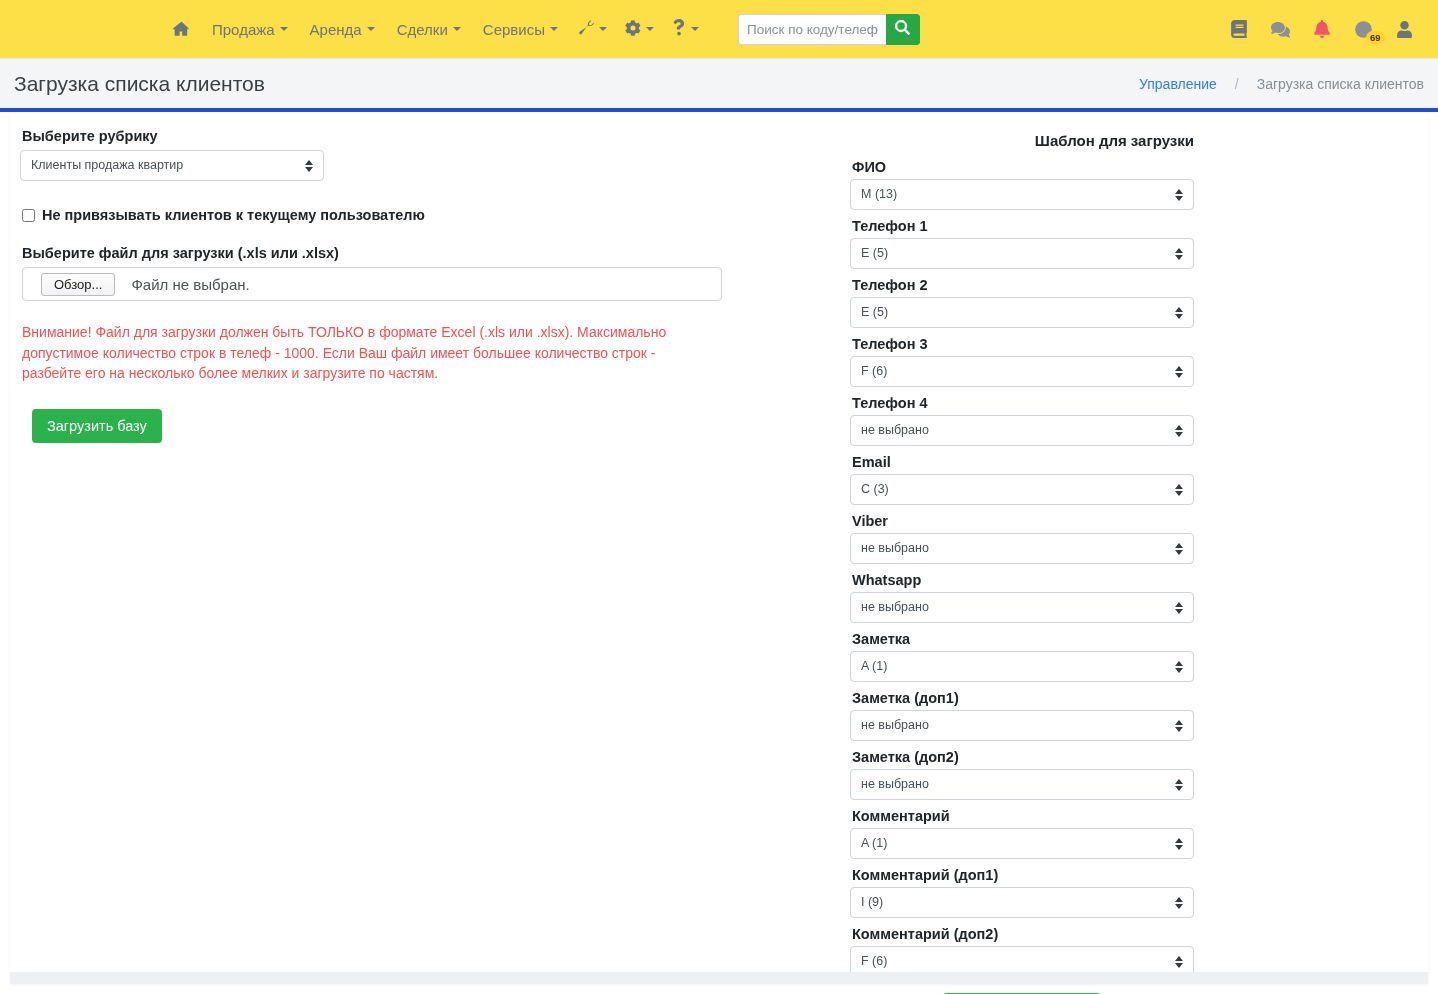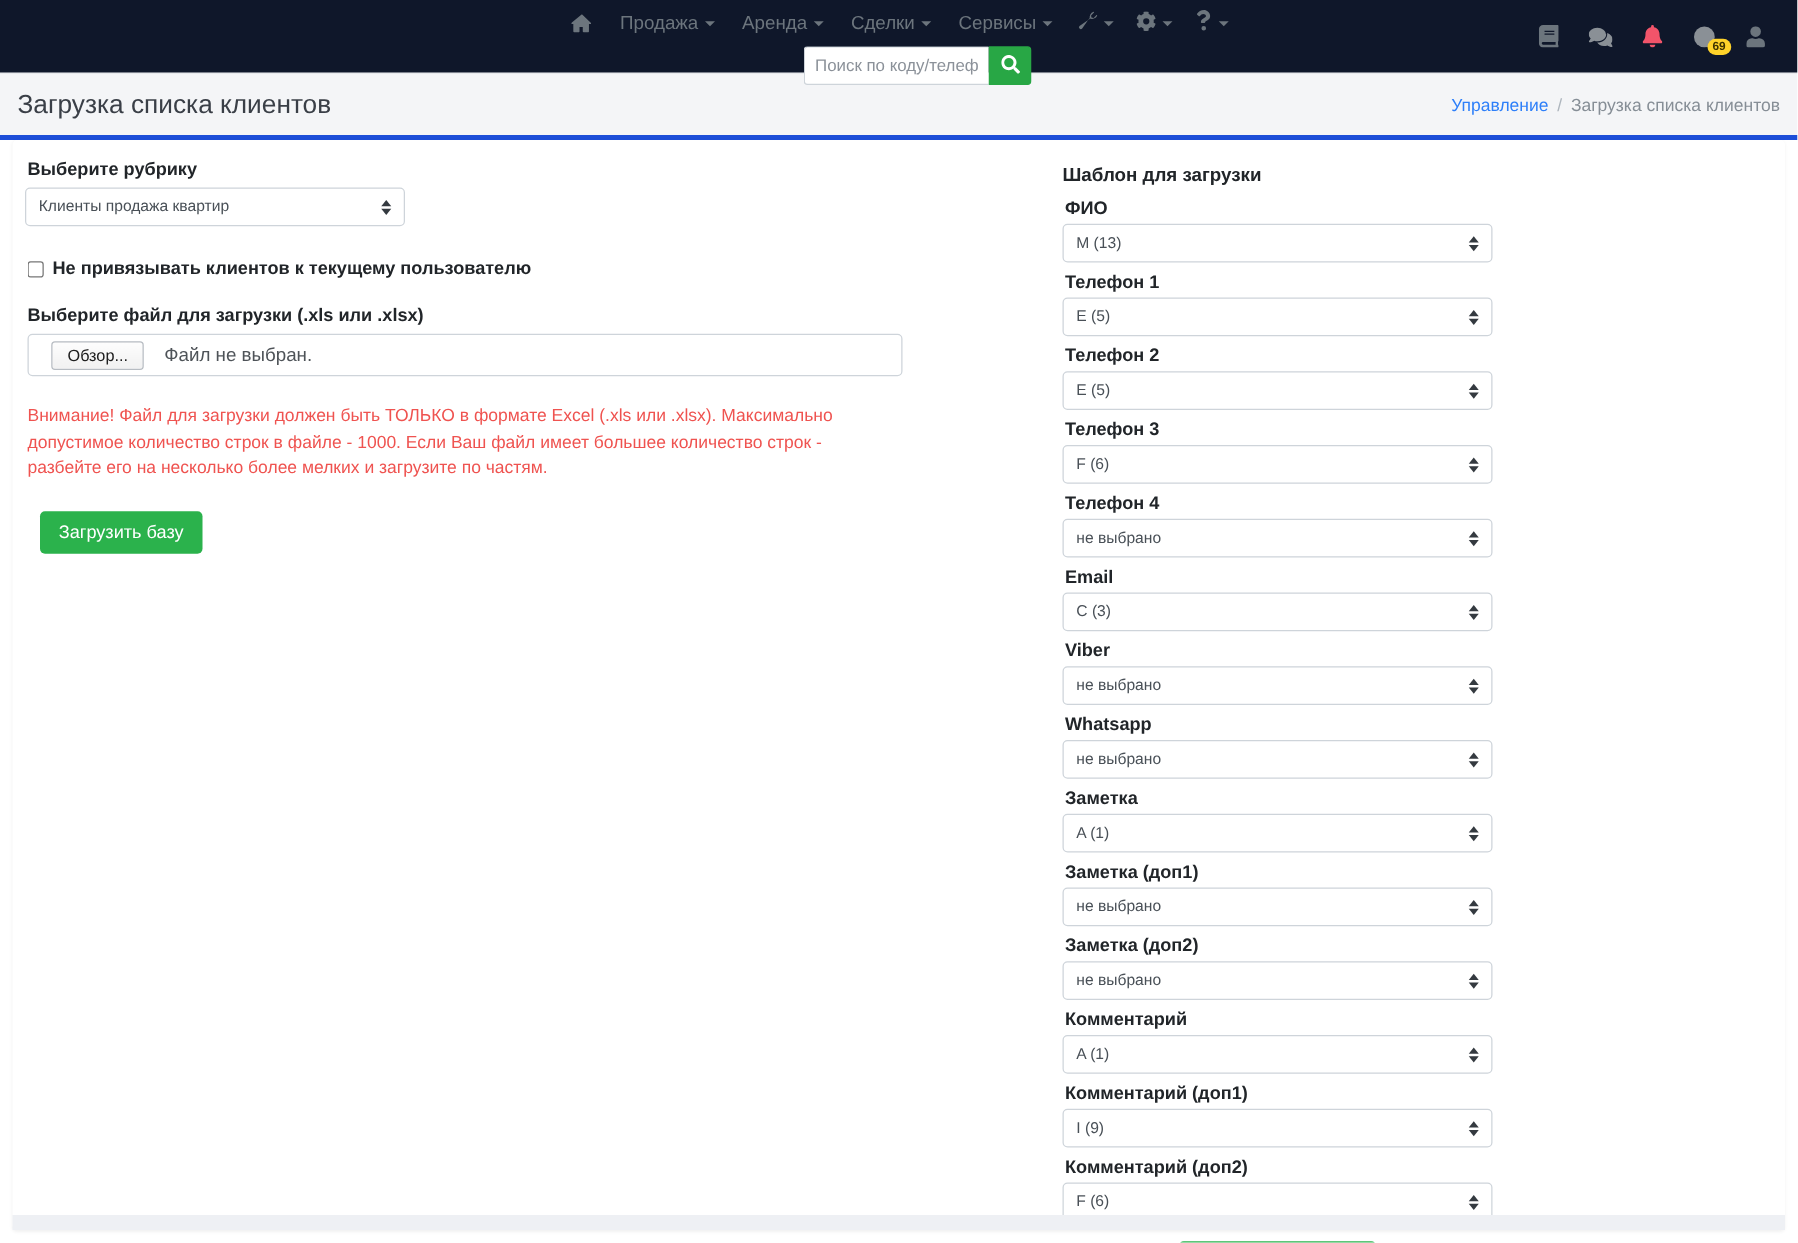--- a/index.html
+++ b/index.html
@@ -8,26 +8,25 @@
     margin: 0; padding: 0;
     width: 1438px; height: 994px;
     background: #ffffff;
     font-family: "Liberation Sans", "DejaVu Sans", sans-serif;
     overflow: hidden;
   }
 
   
   .navbar {
     height: 58px;
-    background: #0f172a;
+    background: #fde047;
     display: flex;
     align-items: center;
     padding: 0 14px;
     position: relative;
-    flex-direction: column;
   }
   .nav-left-spacer { width: 148px; flex: 0 0 auto; }
   .nav-items { display: flex; align-items: center; gap: 0; }
   .nav-item {
     display: flex; align-items: center;
     color: #6c757d;
     font-size: 15px;
     padding: 8px 11px;
     text-decoration: none;
     white-space: nowrap;
@@ -112,21 +111,21 @@
     padding: 0 14px;
   }
   .page-title {
     font-size: 21px;
     color: #3a3f47;
     font-weight: normal;
   }
   .breadcrumb {
     font-size: 14px;
     color: #868e96;
-    display: flex; align-items: center; gap: 7px; justify-content: flex-end;
+    display: flex; align-items: center; gap: 18px; justify-content: flex-end;
   }
   .breadcrumb a { color: #2d7ff9; text-decoration: none; cursor: pointer; }
   .breadcrumb .sep { color: #adb5bd; }
 
   
   .content-card {
     background: #ffffff;
     margin: 0 10px;
     border-radius: 4px;
     box-shadow: 0 1px 3px rgba(0,0,0,0.06);
@@ -251,21 +250,21 @@
     border-radius: 4px;
     font-size: 14.5px;
     padding: 9px 15px;
     cursor: pointer;
     font-family: "Liberation Sans", sans-serif;
   }
   .btn-load { margin: 25px 0 0 12px; }
 
   
   .tmpl-title {
-    text-align: left;
+    text-align: right;
     font-size: 15px;
     font-weight: bold;
     color: #212529;
     margin: 4px 0 10px 0;
     width: 344px;
   }
   .tmpl-list { width: 344px; }
   .tmpl-field { margin-bottom: 8px; }
   .tmpl-field .form-label { margin-bottom: 4px; font-size: 14.5px; }
   .tmpl-save-wrap { width: 344px; display: flex; justify-content: center; margin-top: 16px; }
@@ -393,21 +392,21 @@
       <input type="checkbox" id="cb1" style="">
       <label for="cb1">Не привязывать клиентов к текущему пользователю</label>
     </div>
 
     <label class="form-label file-label">Выберите файл для загрузки (.xls или .xlsx)</label>
     <div class="file-field">
       <button class="file-btn">Обзор...</button>
       <span class="file-status">Файл не выбран.</span>
     </div>
 
-    <div class="warning-text">Внимание! Файл для загрузки должен быть ТОЛЬКО в формате Excel (.xls или .xlsx). Максимально допустимое количество строк в файле - 1000. Если Ваш файл имеет большее количество строк - разбейте его на несколько более мелких и загрузите по частям.</div>
+    <div class="warning-text">Внимание! Файл для загрузки должен быть ТОЛЬКО в формате Excel (.xls или .xlsx). Максимально допустимое количество строк в телеф - 1000. Если Ваш файл имеет большее количество строк - разбейте его на несколько более мелких и загрузите по частям.</div>
 
     <button class="btn-green btn-load">Загрузить базу</button>
   </div>
 
   <div class="col-right">
     <div class="tmpl-title">Шаблон для загрузки</div>
     <div class="tmpl-list" id="tmpl-list">
         <div class="tmpl-field">
           <label class="form-label">ФИО</label>
           <div class="select-box">

